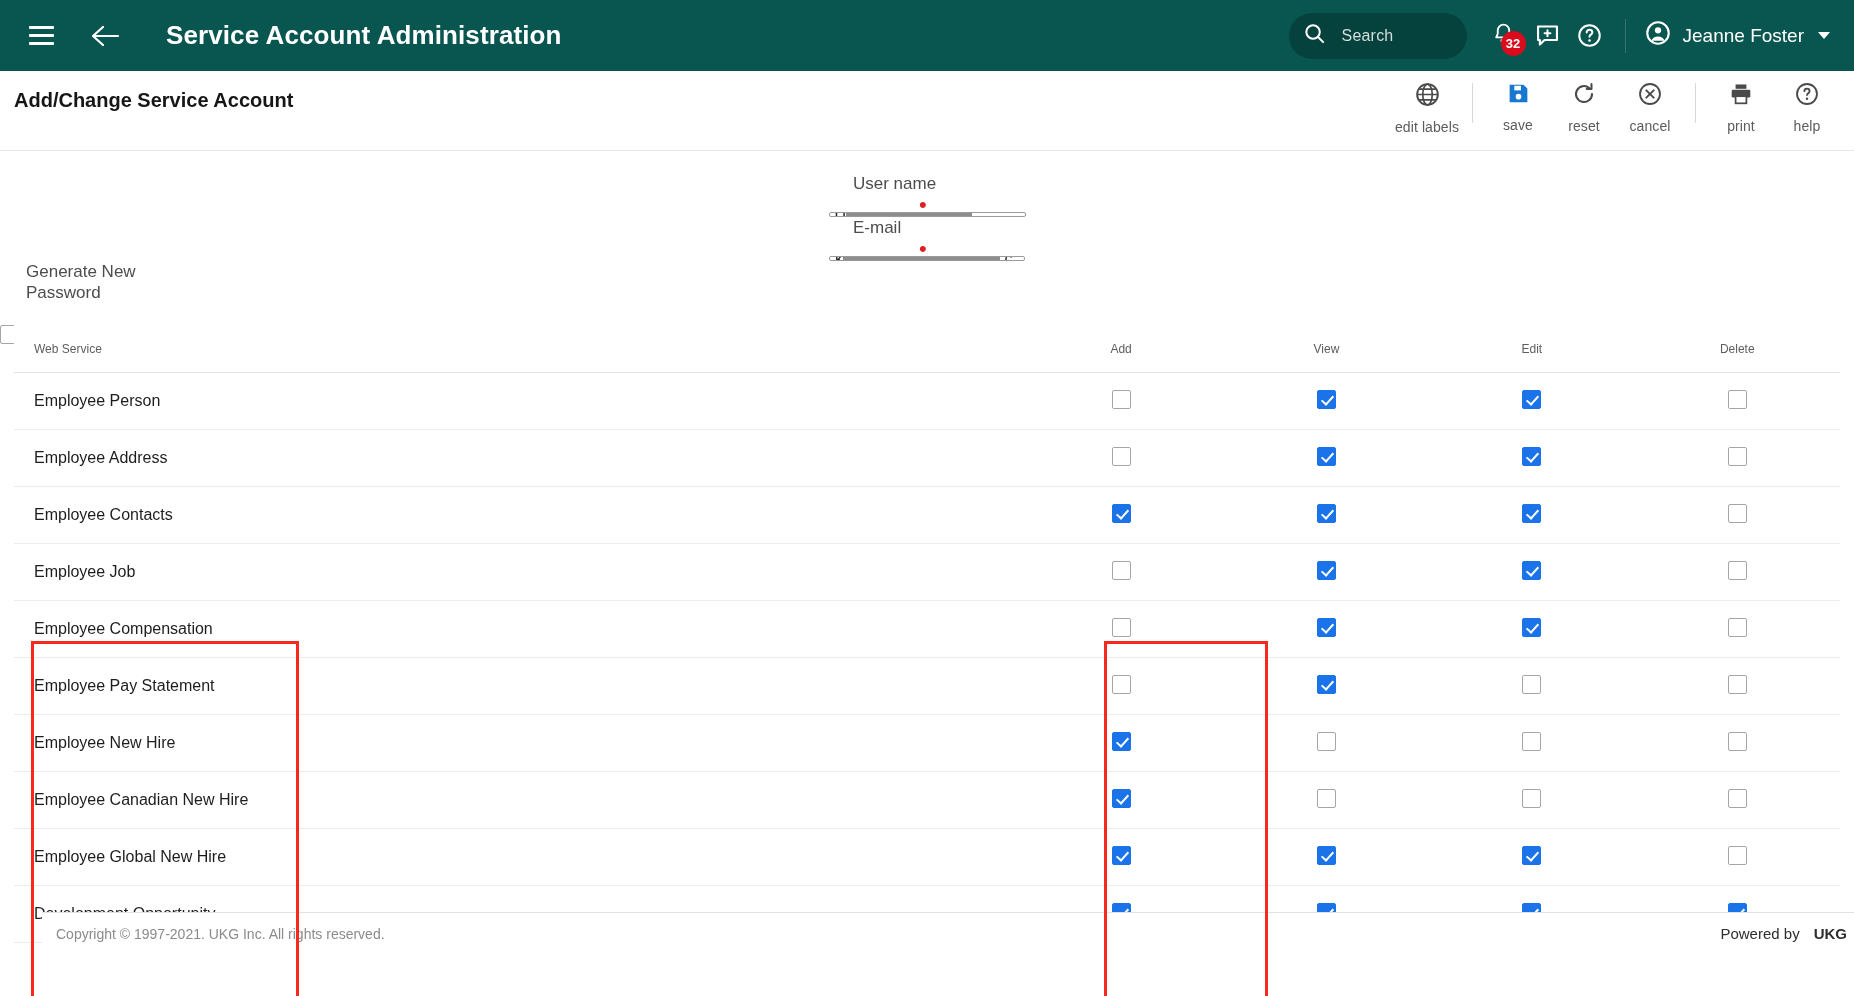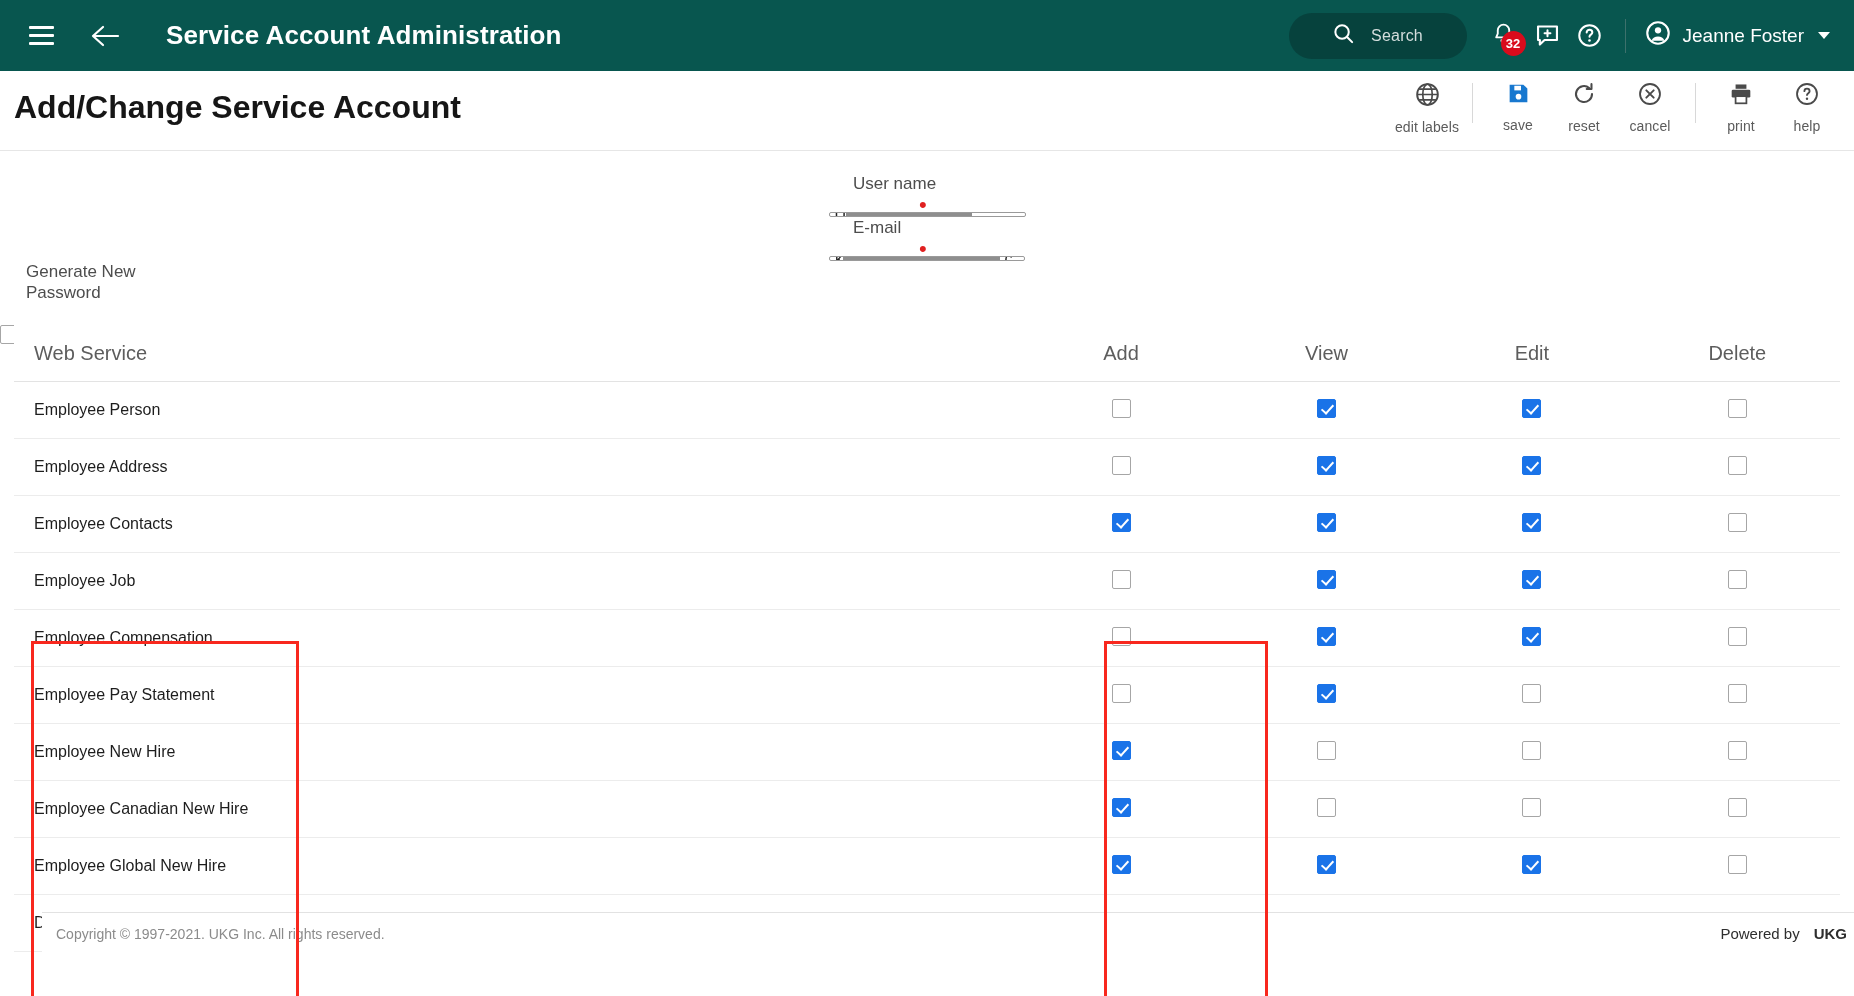--- a/index.html
+++ b/index.html
@@ -44,21 +44,20 @@
   }
   .search-pill {
     width: 178px; height: 46px;
     background: #06423d;
     border-radius: 23px;
     display: flex; align-items: center;
     padding: 0 14px;
     gap: 16px;
     cursor: text;
     margin-right: 12px;
-    justify-content: center;
   }
   .search-pill .lbl {
     color: #d4dedd; font-size: 16px; letter-spacing: .2px;
   }
   .bell-wrap { position: relative; width: 42px; height: 42px; display:flex; align-items:center; justify-content:center; cursor:pointer; }
   .badge {
     position: absolute;
     right: -1px; bottom: 1px;
     min-width: 25px; height: 25px;
     background: #d90b1c;
@@ -90,21 +89,21 @@
 
   
   .page-head {
     position: relative;
     height: 80px;
     border-bottom: 1px solid #e6e6e6;
   }
   .page-title {
     position: absolute;
     left: 14px; top: 18px;
-    font-size: 32px;
+    font-size: 20px;
     font-weight: bold;
     color: #161616;
   }
   .toolbar {
     position: absolute;
     right: 14px; top: 6px;
     display: flex;
     align-items: flex-start;
     gap: 0;
   }
@@ -201,21 +200,21 @@
     position: relative;
     margin-top: 16px;
     padding: 0 14px;
   }
   table.perm {
     width: 100%;
     border-collapse: collapse;
     table-layout: fixed;
   }
   table.perm th {
-    font-size: 20px;
+    font-size: 12px;
     font-weight: normal;
     color: #5d5d5d;
     text-align: center;
     padding: 17px 0 16px 0;
     border-bottom: 1px solid #e3e3e3;
     background: #fff;
   }
   table.perm th.svc {
     text-align: left;
     padding-left: 20px;

